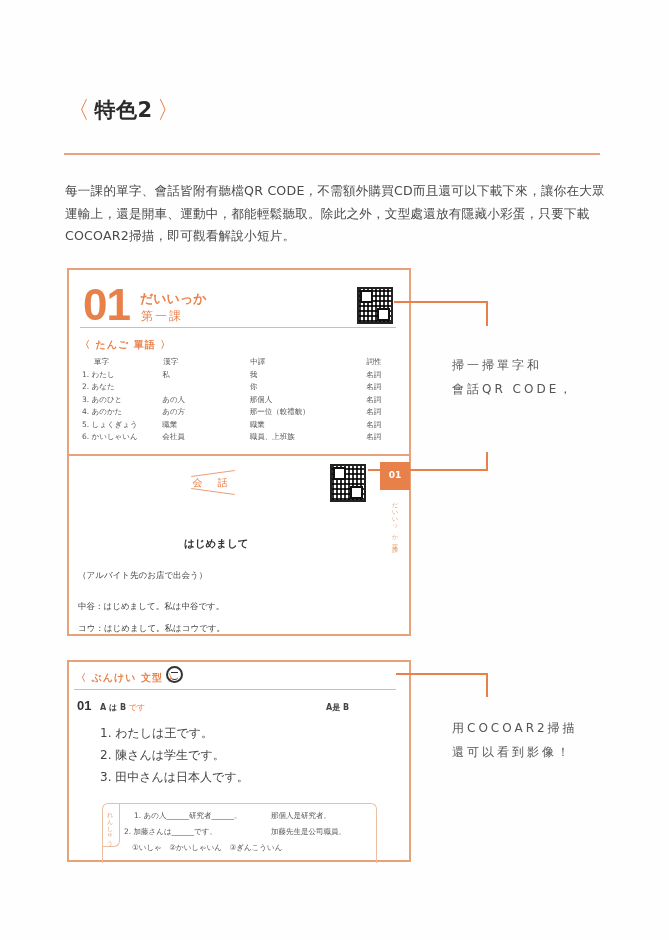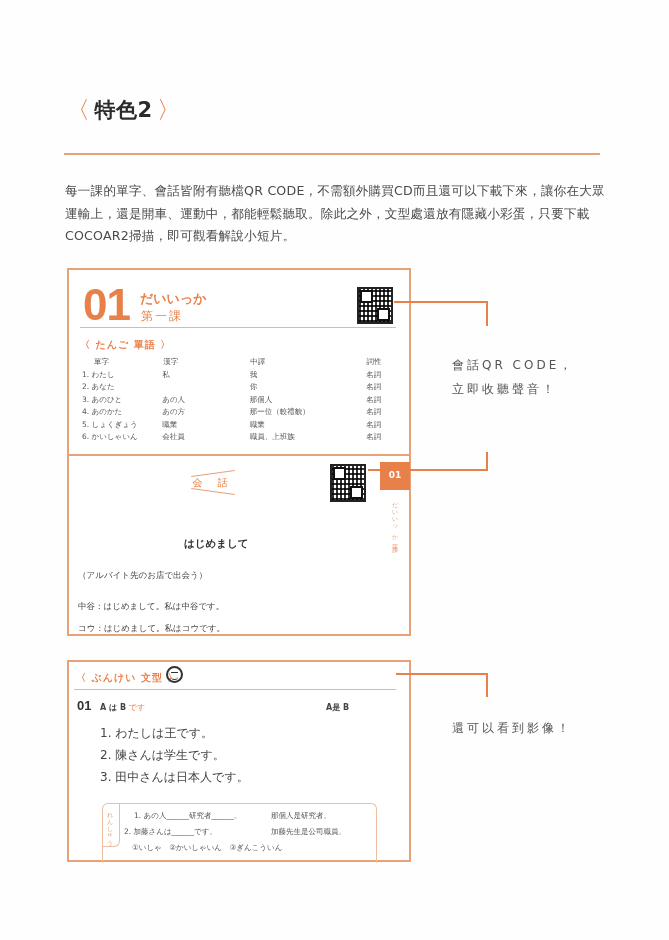--- a/index.html
+++ b/index.html
@@ -163,22 +163,22 @@
 <div class="abs conv-line" style="top:570px;">（アルバイト先のお店で出会う）</div>
 <div class="abs conv-line" style="top:601px;">中谷：はじめまして。私は中谷です。</div>
 <div class="abs conv-line" style="top:623px;">コウ：はじめまして。私はコウです。</div>
 
 <div class="abs hline" style="left:394px;top:301px;width:94px;"></div>
 <div class="abs vline" style="left:486px;top:301px;height:25px;"></div>
 <div class="abs hline" style="left:368px;top:469px;width:120px;"></div>
 <div class="abs vline" style="left:486px;top:452px;height:19px;"></div>
 
 <div class="abs callout callout1">
+  <div>掃一掃單字和</div>
   <div>會話QR CODE，</div>
-  <div>立即收聽聲音！</div>
 </div>
 
 <div class="abs panel p2"></div>
 <div class="abs bunkei">〈 ぶんけい 文型 〉</div>
 <div class="abs face-icon"></div>
 <div class="abs sub-rule2"></div>
 
 <div class="abs g-num">01</div>
 <div class="abs g-pat">
   <span>A は B </span><span class="or">です</span>
@@ -195,14 +195,15 @@
 <div class="abs ex-line" style="left:112px;top:811px;margin-left:22px;">1. あの人______研究者______。</div>
 <div class="abs ex-line" style="left:271px;top:811px;">那個人是研究者。</div>
 <div class="abs ex-line" style="left:124px;top:827px;">2. 加藤さんは______です。</div>
 <div class="abs ex-line" style="left:271px;top:827px;">加藤先生是公司職員。</div>
 <div class="abs ex-line" style="left:132px;top:843px;">①いしゃ　②かいしゃいん　③ぎんこういん</div>
 
 <div class="abs hline" style="left:396px;top:673px;width:92px;"></div>
 <div class="abs vline" style="left:486px;top:673px;height:24px;"></div>
 
 <div class="abs callout callout2">
+  <div>用COCOAR2掃描</div>
   <div>還可以看到影像！</div>
 </div>
 
 </body></html>

